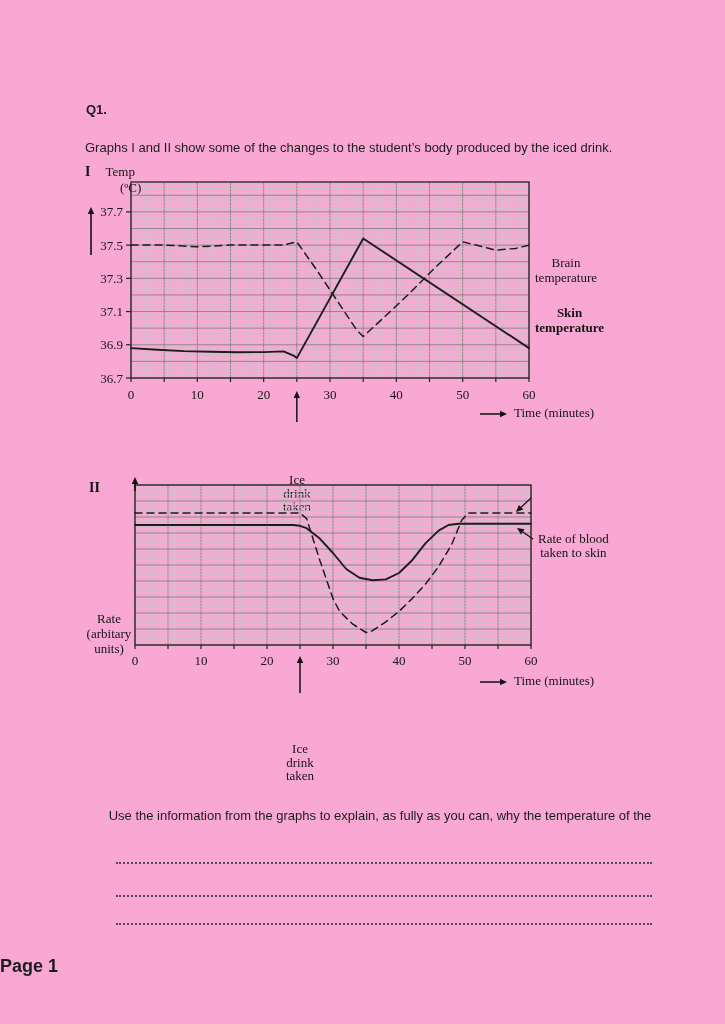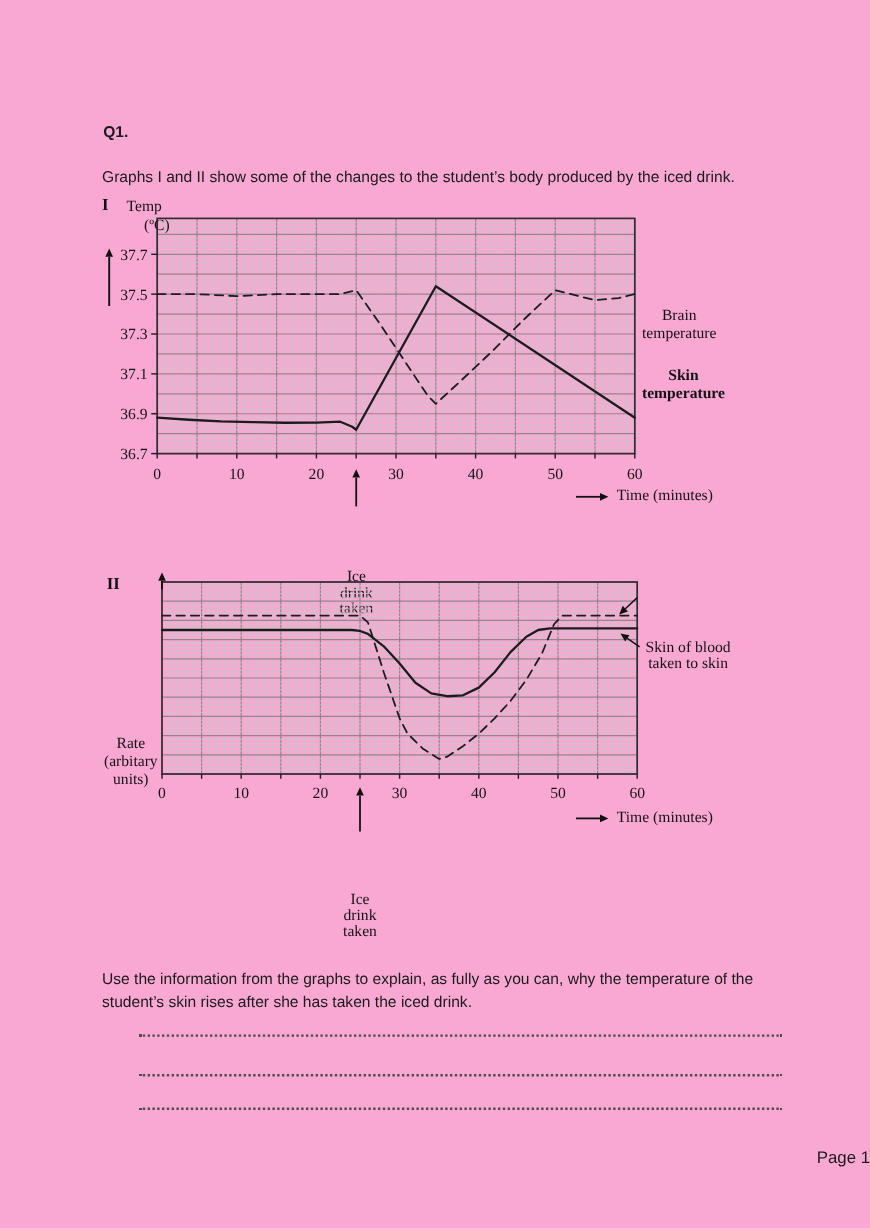--- a/index.html
+++ b/index.html
@@ -10,22 +10,22 @@
   .abs { position:absolute; }
   .body-text { font-size:13px; line-height:19px; color:#1b1b1b; }
   .bold { font-weight:bold; }
   .ser { font-family:"Liberation Serif", serif; font-size:13px; color:#141414; line-height:13.5px;text-align:center; }
   .rn  { font-family:"Liberation Serif", serif; font-weight:bold; font-size:14px; color:#111; }
   .block span { display:block; }
   .center { text-align:center;margin-top:48px; }
   svg { position:absolute; }
   svg text { font-family:"Liberation Serif", serif; font-size:13px; fill:#141414; }
   .dotline { position:absolute; height:10px; border-bottom:2px dotted #4d4d4d; }
-  .footer { position:absolute; left:0; top:956px; width:725px; text-align:right;
-            font-size:14px; color:#1b1b1b; }
+  .footer { position:absolute; left:0; top:956px; width:725px; text-align:left;
+            font-size:18px; color:#1b1b1b;font-weight:bold; }
 </style>
 </head>
 <body>
 
 <div id="page">
 
   <span class="abs body-text bold" style="left:86px; top:100px;">Q1.</span>
   <span class="abs body-text" style="left:85px; top:138px;">Graphs I and II show some of the changes to the student’s body produced by the iced drink.</span>
 
   <svg id="graph1-svg" width="580" height="310" viewBox="0 0 580 310" style="left:80px; top:160px;">
@@ -388,33 +388,32 @@
     </svg>
 
   <span class="abs rn" style="left:89px; top:480px;">II</span>
   <div class="abs ser block center" style="left:80px; top:563px; width:58px; line-height:15px;">
     <span>Rate</span>
     <span>(arbitary</span>
     <span>units)</span>
   </div>
 
   <div class="abs ser block" style="left:538px; top:532px;">
-    <span>Skin of blood</span>
+    <span>Rate of blood</span>
     <span>taken to skin</span>
   </div>
 
   <div class="abs ser block center" style="left:269px; top:694px; width:62px;">
     <span>Ice</span>
     <span>drink</span>
     <span>taken</span>
   </div>
   <span class="abs ser" style="left:514px; top:674px;">Time (minutes)</span>
 
-  <div class="abs body-text block" style="left:85px; top:806px; width:590px;">
+  <div class="abs body-text block" style="left:85px; top:806px; width:590px;text-align:center;">
     <span>Use the information from the graphs to explain, as fully as you can, why the temperature of the</span>
-    <span>student’s skin rises after she has taken the iced drink.</span>
   </div>
   <div class="dotline" style="left:116px; top:852px; width:536px;"></div>
   <div class="dotline" style="left:116px; top:885px; width:536px;"></div>
   <div class="dotline" style="left:116px; top:913px; width:536px;"></div>
 
   <div class="footer">Page 1</div>
 </div>
 
 </body></html>

